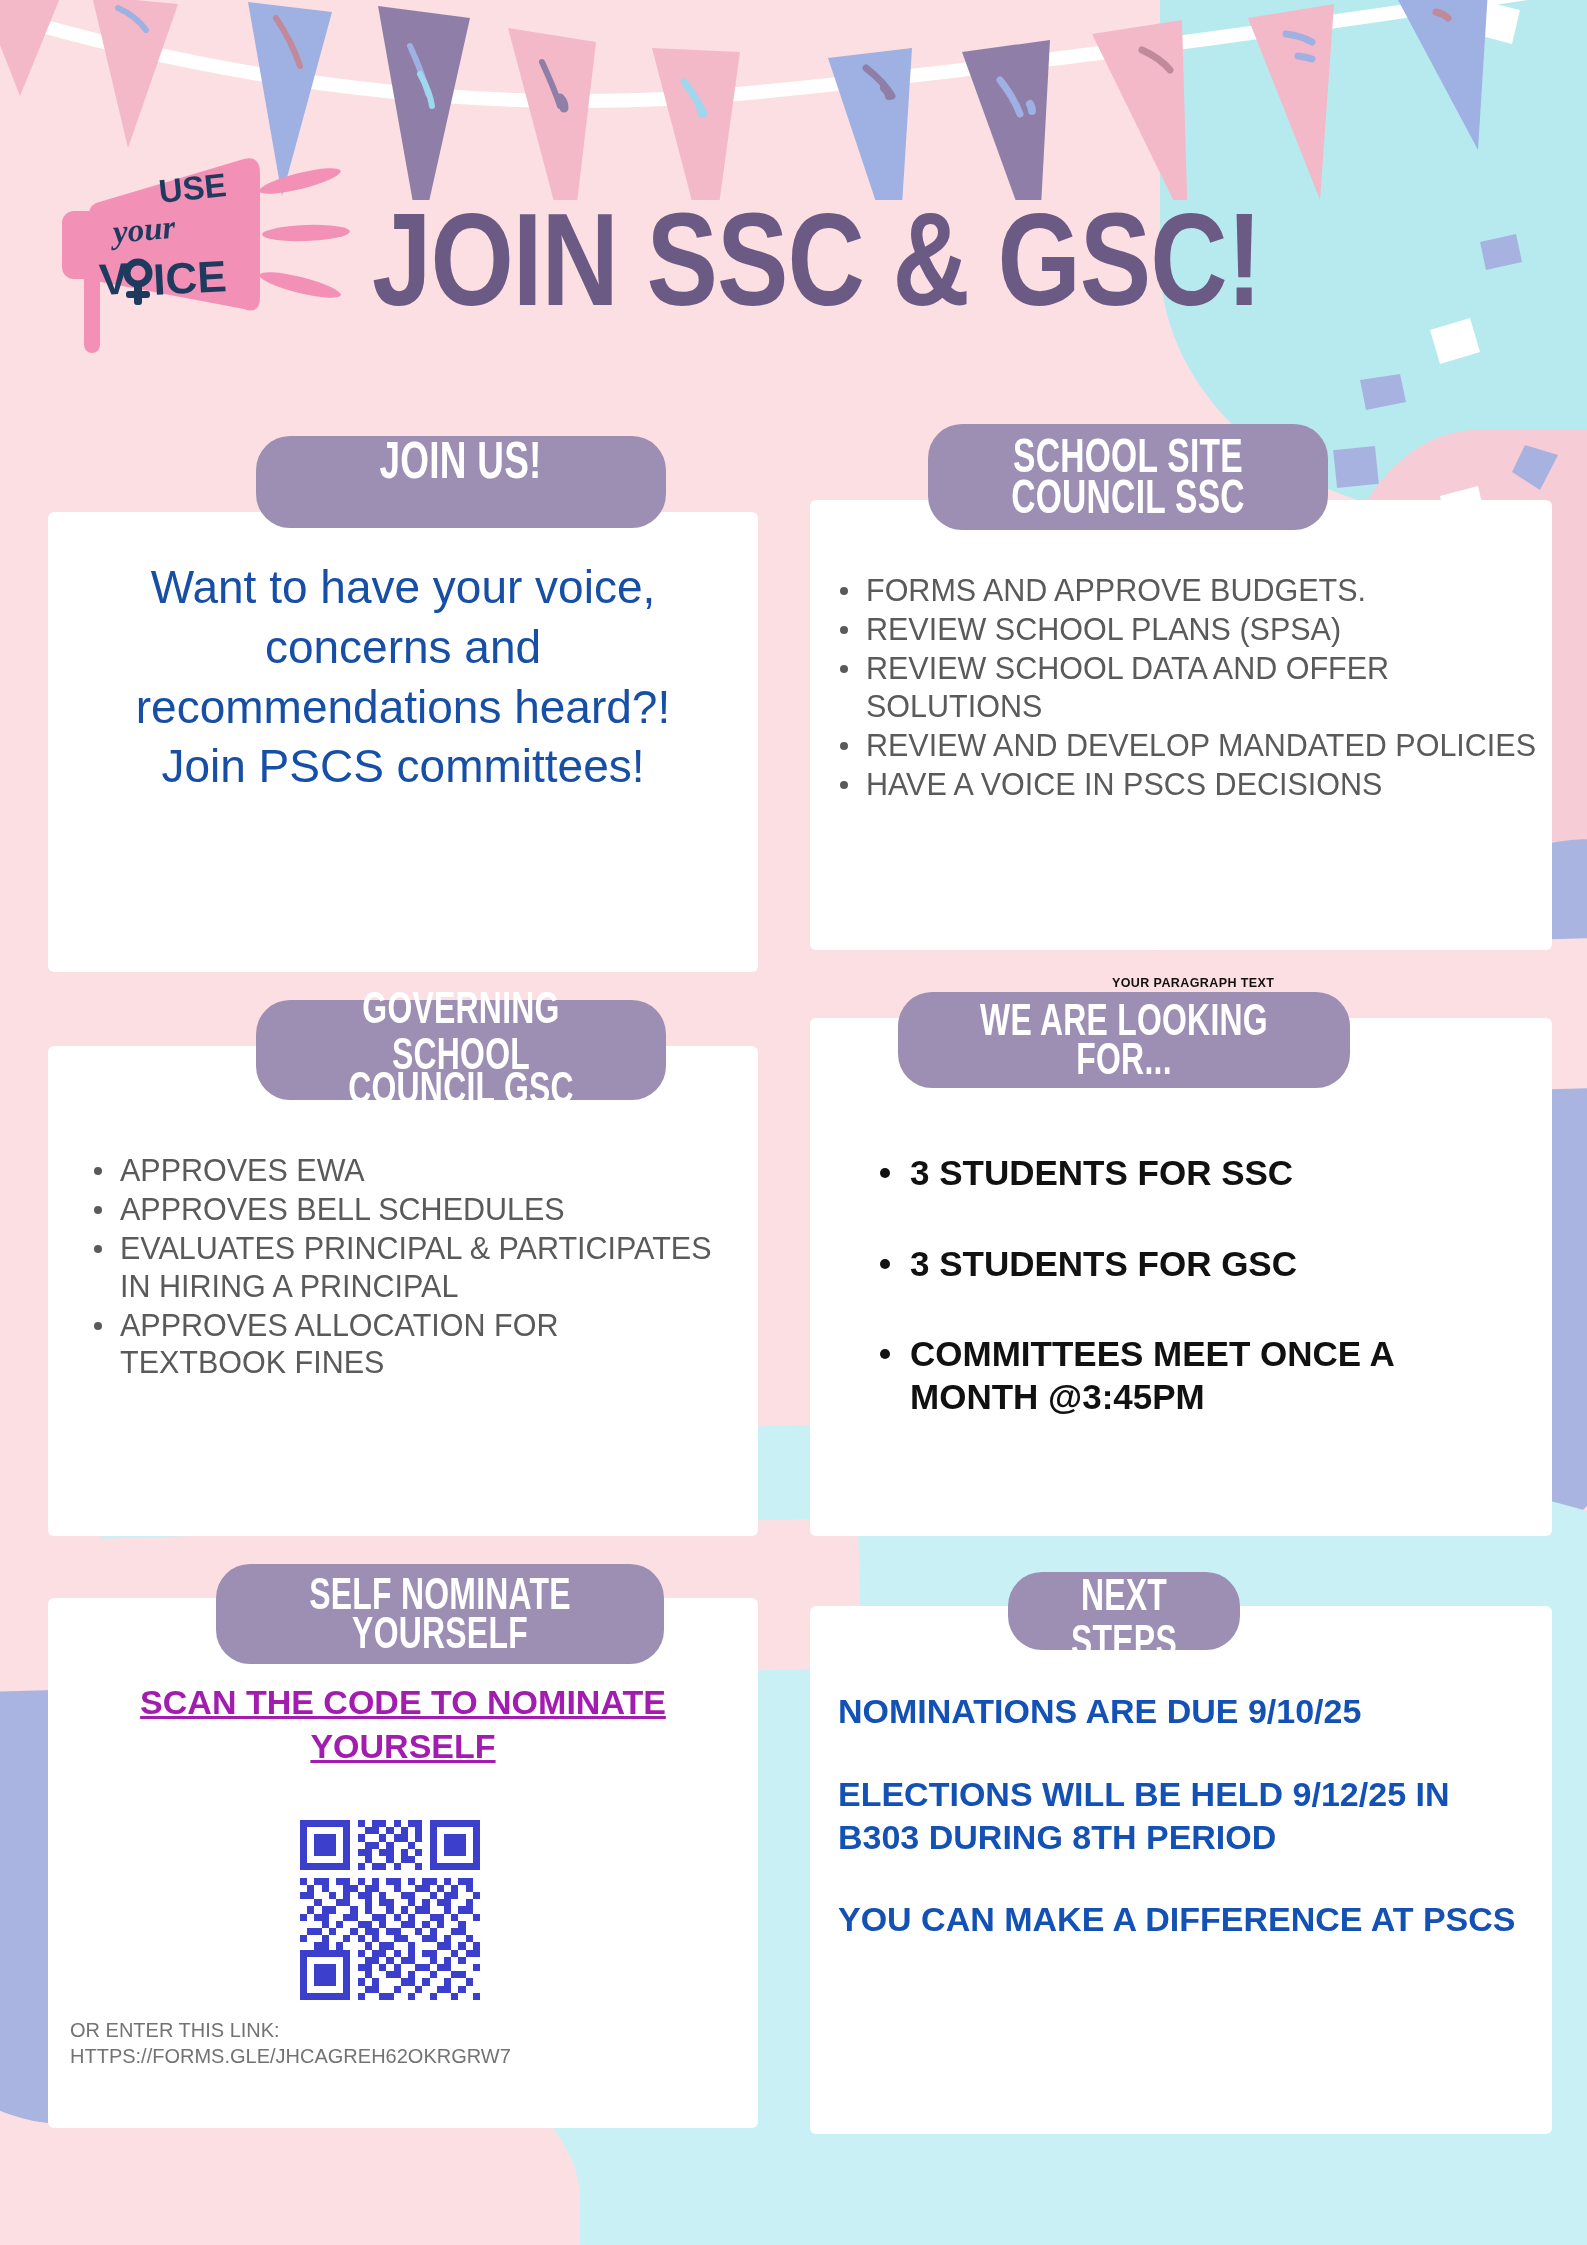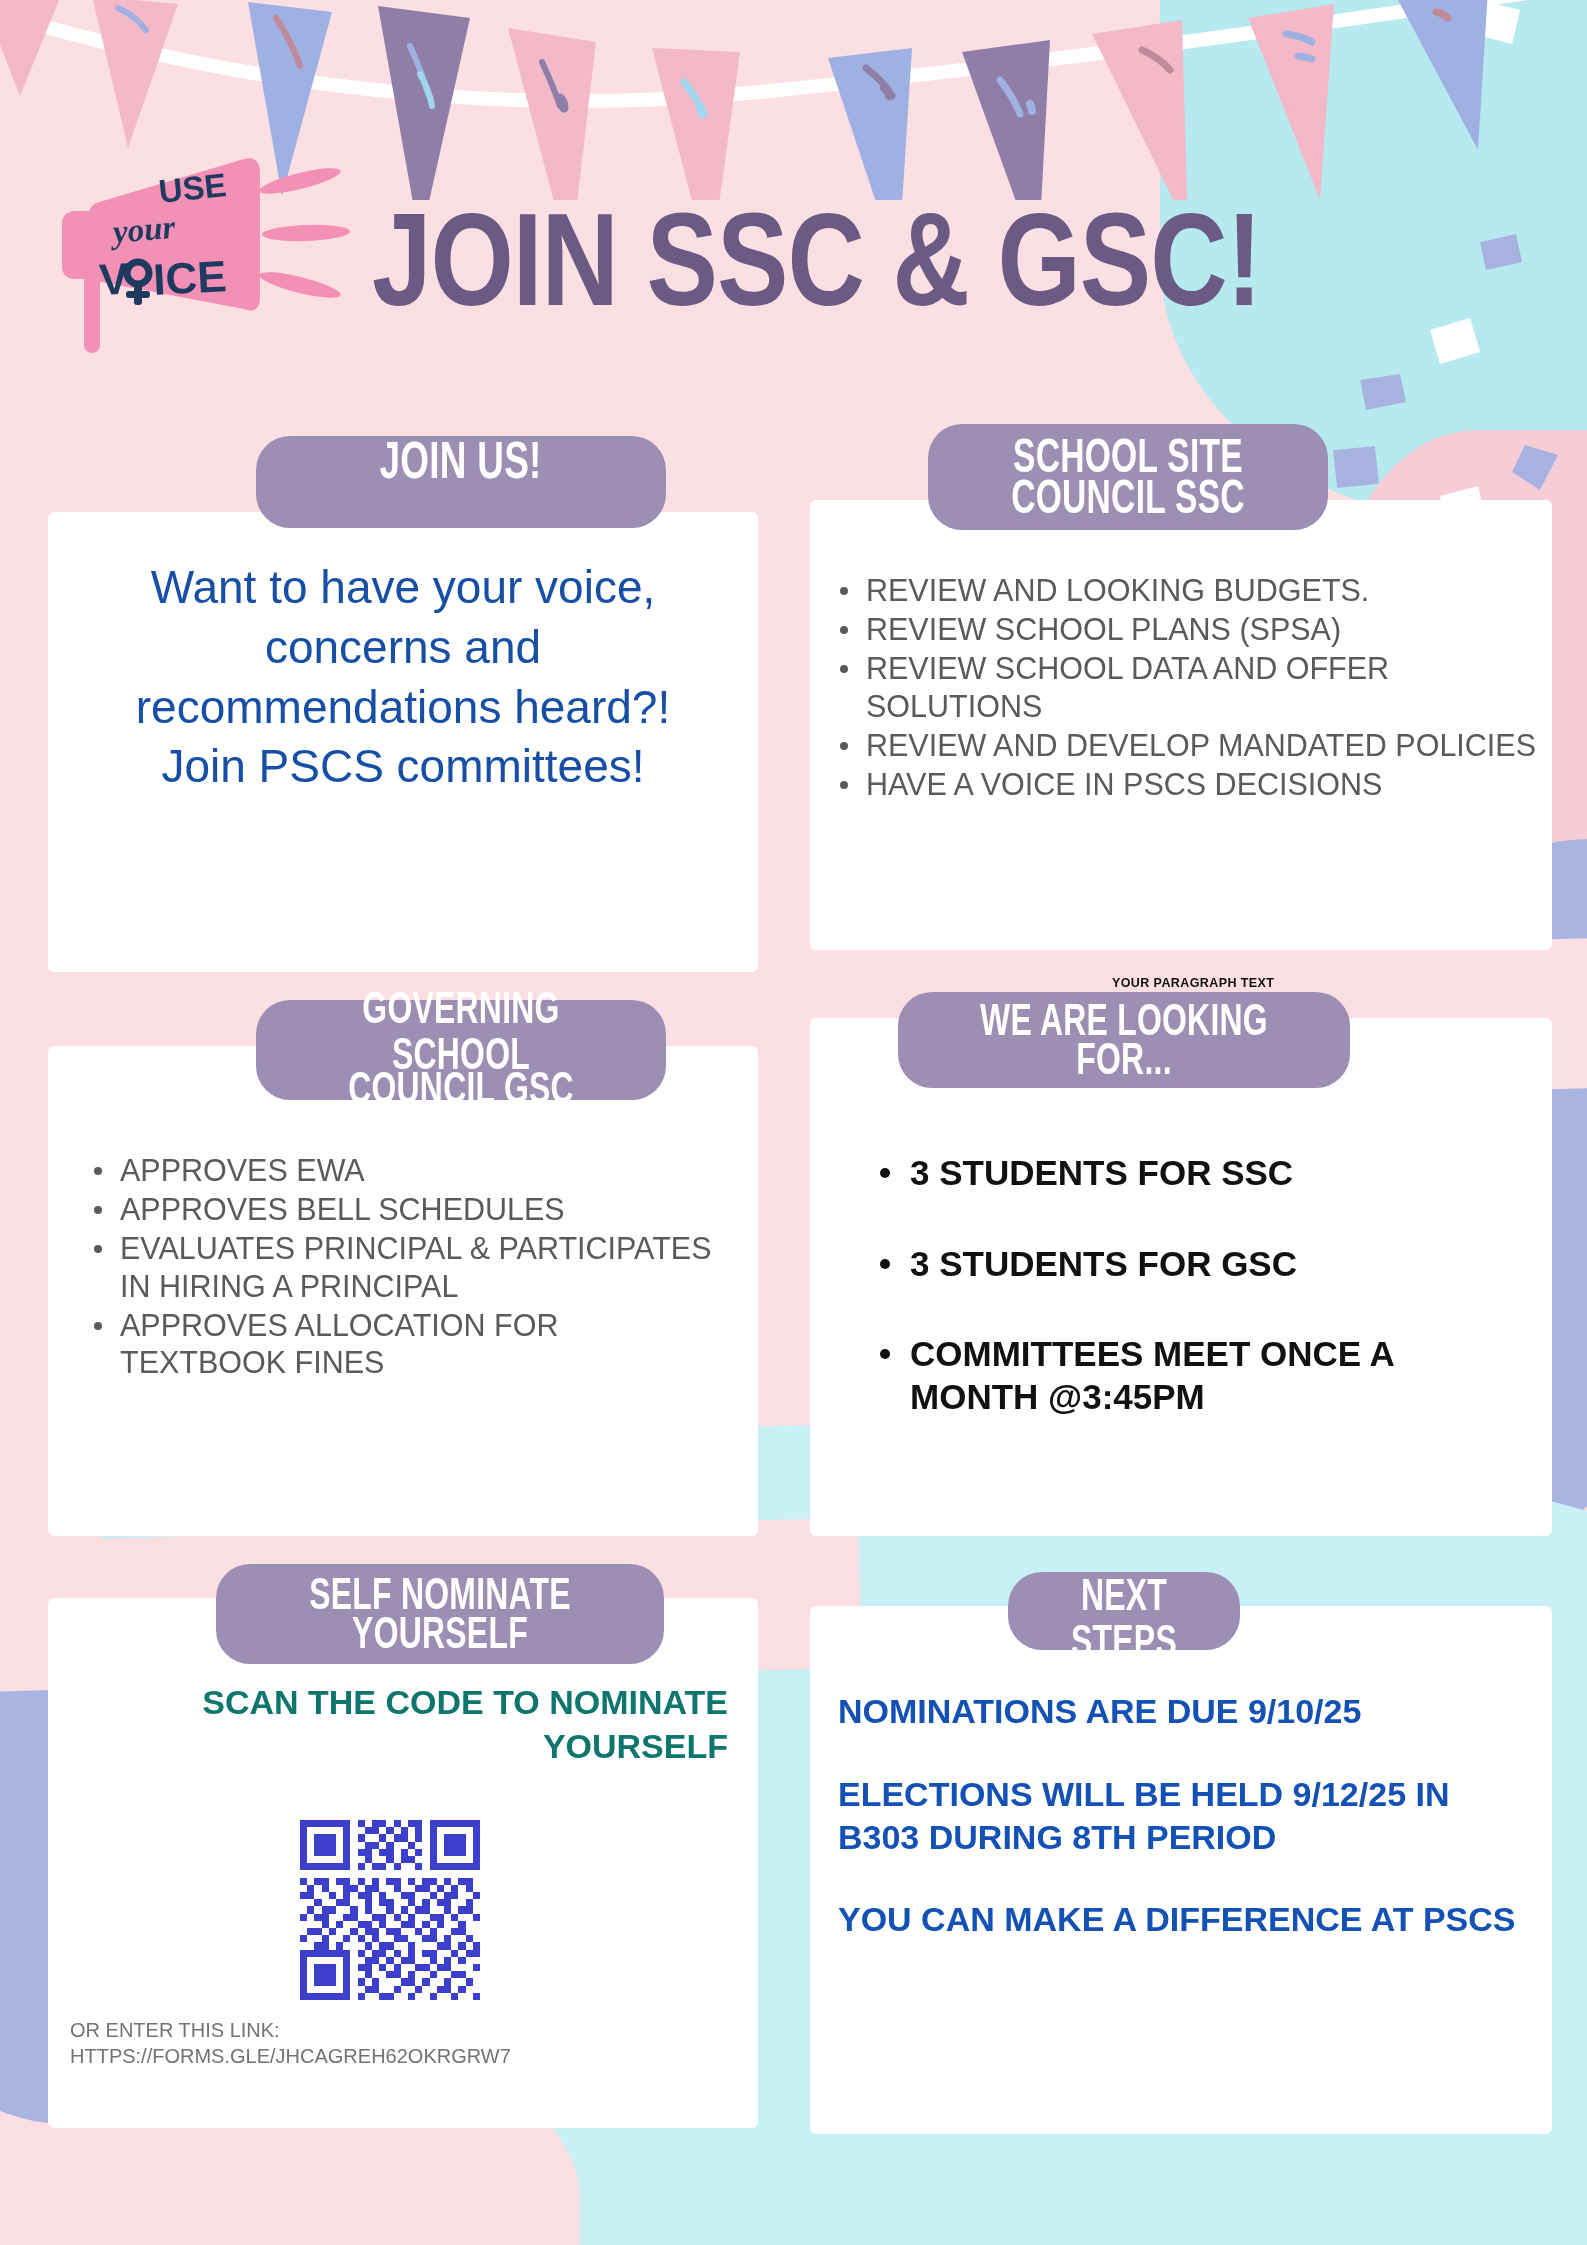--- a/index.html
+++ b/index.html
@@ -178,25 +178,26 @@
   .blue-bold {
     color: #1451b4;
     font-weight: bold;
     font-size: 34px;
     line-height: 1.26;
   }
   .blue-bold p { margin-bottom: 40px; }
   .blue-bold p:last-child { margin-bottom: 16px; }
 
   .scan-title {
-    color: #0f766e;
+    color: #a21caf;
     font-weight: bold;
     font-size: 34px;
     line-height: 1.3;
-    text-align: right;
+    text-align: center;
+    text-decoration: underline;
   }
   .link-text {
     color: #737373;
     font-size: 20px;
     line-height: 1.28;
     text-align: left;
   }
   .para-placeholder {
     position: absolute;
     font-size: 12.5px;
@@ -301,21 +302,21 @@
   <span>JOIN US!</span>
 </div>
 <div class="blue-lead" style="position:absolute; left:90px; top:558px; width:626px;">Want to have your voice, concerns and recommendations heard?! Join PSCS committees!</div>
 
 <div class="card" style="left:810px; top:500px; width:742px; height:450px;"></div>
 <div class="badge" style="left:928px; top:424px; width:400px; height:106px; font-size:40px; flex-direction:column;">
   <span>SCHOOL SITE</span>
   <span>COUNCIL SSC</span>
 </div>
 <ul class="bullets" style="position:absolute; left:828px; top:572px; width:710px;">
-  <li>REVIEW AND LOOKING BUDGETS.</li>
+  <li>FORMS AND APPROVE BUDGETS.</li>
   <li>REVIEW SCHOOL PLANS (SPSA)</li>
   <li>REVIEW SCHOOL DATA AND OFFER SOLUTIONS</li>
   <li>REVIEW AND DEVELOP MANDATED POLICIES</li>
   <li>HAVE A VOICE IN PSCS DECISIONS</li>
 </ul>
 
 <div class="card" style="left:48px; top:1046px; width:710px; height:490px;"></div>
 <div class="badge" style="left:256px; top:1000px; width:410px; height:100px; font-size:38px; flex-direction:column;">
   <span>GOVERNING SCHOOL</span>
   <span>COUNCIL GSC</span>

